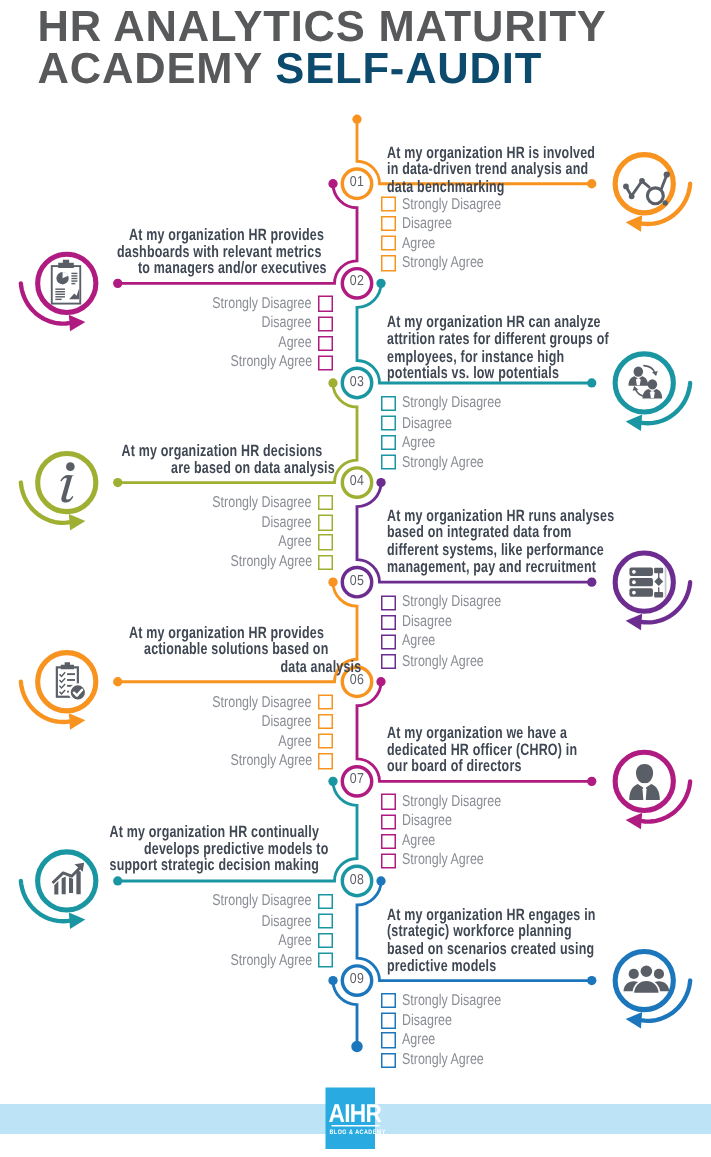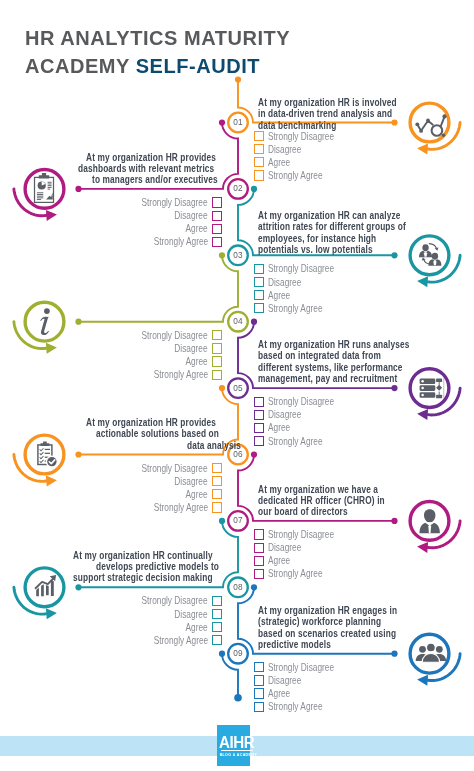--- a/index.html
+++ b/index.html
@@ -1,20 +1,20 @@
 <!DOCTYPE html>
 <html><head>
 <meta charset="utf-8">
 <title>HR Analytics Maturity Levels Self-Audit</title>
 <style>
 *{margin:0;padding:0;box-sizing:border-box;}
 html,body{width:474px;height:771px;background:#fff;}
 body{font-family:"Liberation Sans",sans-serif;position:relative;overflow:hidden;}
 #root{position:relative;width:474px;height:771px;background:#fff;overflow:hidden;}
-.title{position:absolute;left:25px;top:24px;font-size:20px;font-weight:bold;letter-spacing:0.55px;line-height:28.2px;color:#58595B;white-space:nowrap;}
+.title{position:absolute;left:25px;top:4px;font-size:29px;font-weight:bold;letter-spacing:0.55px;line-height:28.2px;color:#58595B;white-space:nowrap;}
 .title .accent{color:#0c4a6e;}
 svg.layer{position:absolute;left:0;top:0;width:474px;height:771px;pointer-events:none;}
 svg .cl{fill:none;stroke-width:1.9;}
 .num{position:absolute;width:26px;text-align:center;font-size:9.6px;color:#5D6066;letter-spacing:0.2px;transform:scaleX(.86);}
 .stmt{position:absolute;font-size:11px;color:#3F4753;font-weight:bold;white-space:nowrap;}
 .stmt{white-space:nowrap;}
 .stmt .ln{display:block;height:11.25px;line-height:11.25px;transform-origin:left center;transform:scaleX(.755);letter-spacing:.18px;width:max-content;}
 .stmt.L{display:flex;flex-direction:column;align-items:flex-end;}
 .opts{position:absolute;font-size:10.4px;color:#8A8D94;}
 .opt{height:13.1px;display:flex;align-items:center;}
@@ -312,20 +312,24 @@
     <div class="opt">
         <span class="cb" style="border-color: rgb(26, 150, 163);"></span>
         <span class="tx">Agree</span>
       </div>
     <div class="opt">
         <span class="cb" style="border-color: rgb(26, 150, 163);"></span>
         <span class="tx">Strongly Agree</span>
       </div>
   </div>
   <div class="num" style="left:225.0px;top:315.1px;">04</div>
+  <div class="stmt L" style="right:215.5px;top:295.60px;">
+    <span class="ln">At my organization HR decisions</span>
+    <span class="ln">are based on data analysis</span>
+  </div>
   <div class="opts L" style="right:251.8px;top:328.8px;width:150px;">
     <div class="opt">
         <span class="cb" style="border-color: rgb(159, 175, 50);"></span>
         <span class="tx">Strongly Disagree</span>
       </div>
     <div class="opt">
         <span class="cb" style="border-color: rgb(159, 175, 50);"></span>
         <span class="tx">Disagree</span>
       </div>
     <div class="opt">

